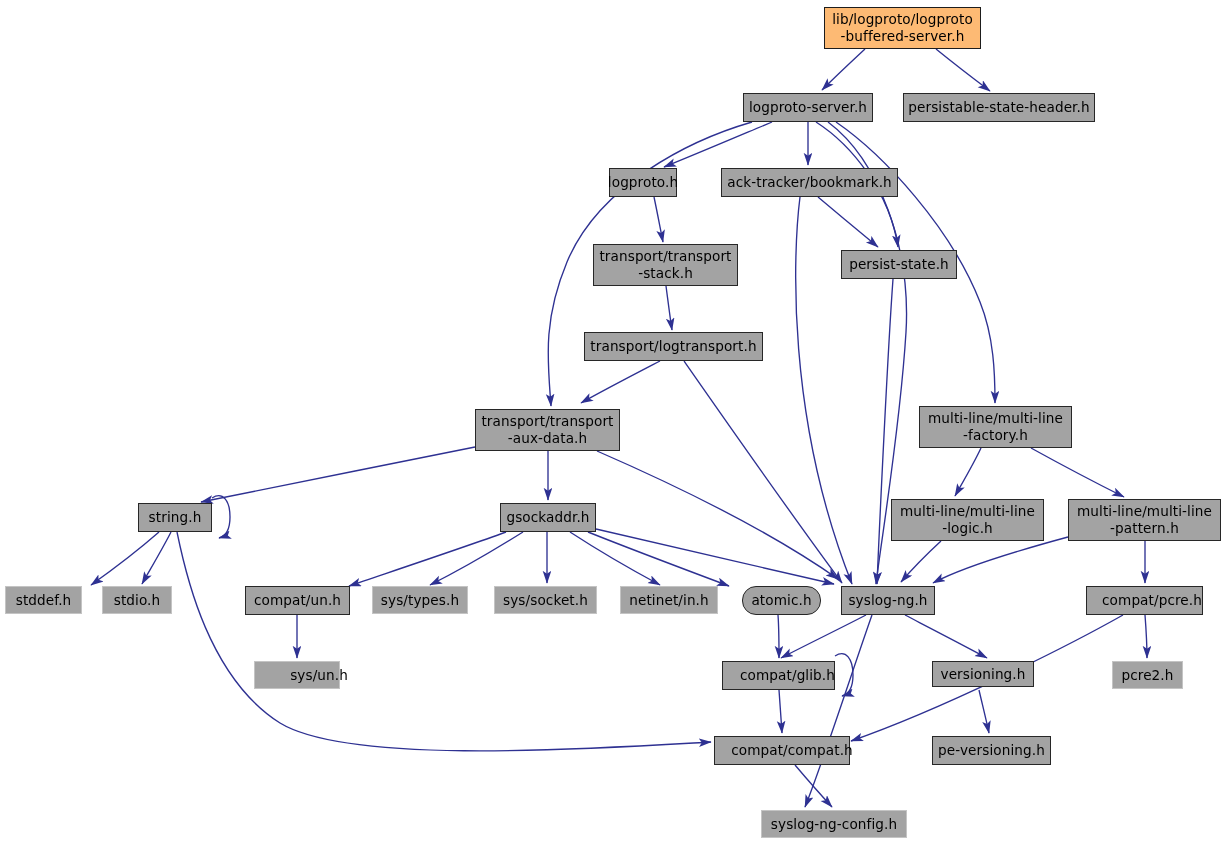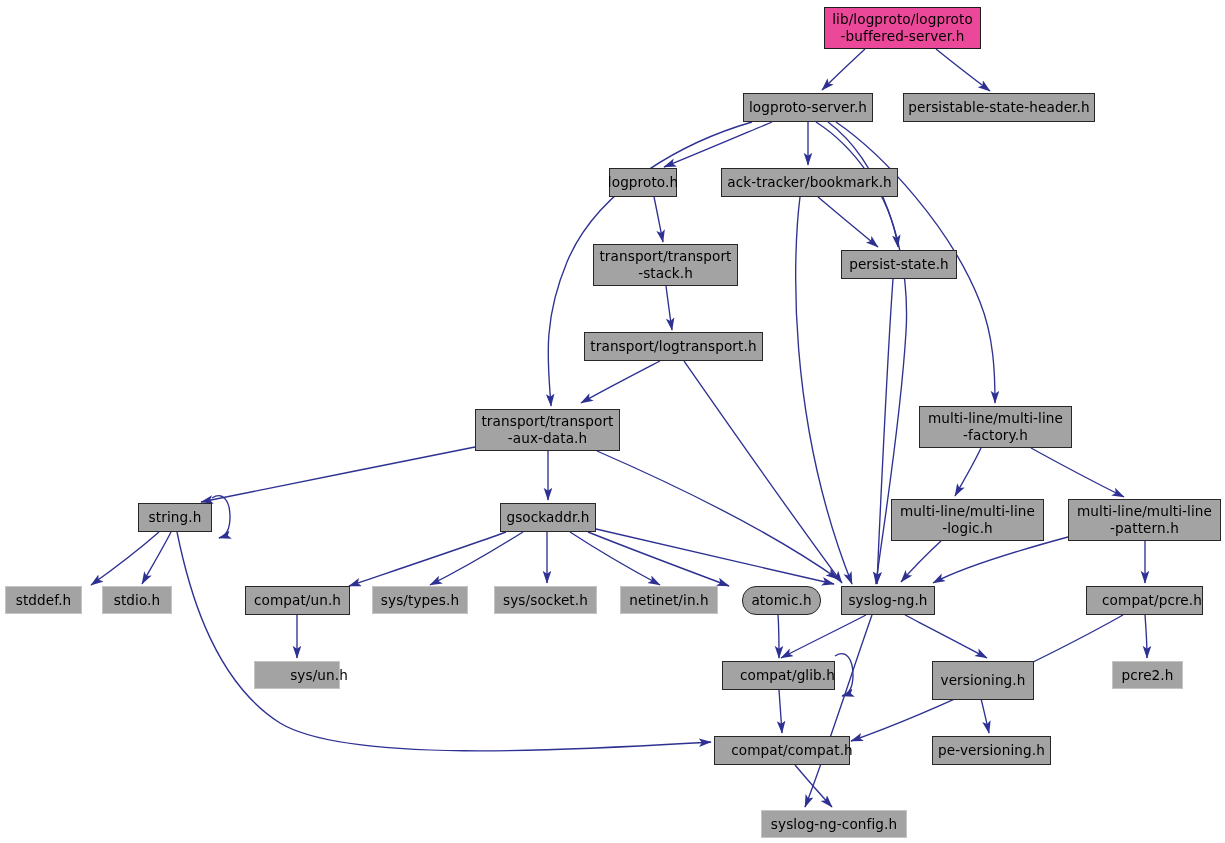--- a/index.html
+++ b/index.html
@@ -24,21 +24,21 @@
     border:1px solid #404040;
     color:#000000;
     font-size:13.6px;
     line-height:17px;
     letter-spacing:0.1px;
     white-space:pre;
     z-index:5;
   }
   .node.thick{border:1.6px solid #272727;}
   .node.leaf{border:1px solid #c4c4c4;}
-  .node.root{background:#ec4899;border:1.6px solid #1d1d1d;}
+  .node.root{background:#fdba74;border:1.6px solid #1d1d1d;}
 </style>
 </head>
 <body>
 
 <div id="graph">
   <svg id="edge-layer" viewBox="0 0 1225 843" xmlns="http://www.w3.org/2000/svg">
     <defs>
       <marker id="arrow" markerWidth="10" markerHeight="10" refX="9" refY="3.2" orient="auto" markerUnits="strokeWidth">
         <path d="M0,0 L9.5,3.2 L0,6.4 L2.2,3.2 z" fill="#2e3192"></path>
       </marker>
@@ -115,19 +115,19 @@
       <div class="node leaf" style="left: 102px; top: 586px; width: 70px; height: 28px;">stdio.h</div>
       <div class="node thick" style="left: 245px; top: 586px; width: 105px; height: 29px;">compat/un.h</div>
       <div class="node leaf" style="left: 372px; top: 586px; width: 96px; height: 28px;">sys/types.h</div>
       <div class="node leaf" style="left: 494px; top: 586px; width: 103px; height: 28px;">sys/socket.h</div>
       <div class="node leaf" style="left: 620px; top: 586px; width: 98px; height: 28px;">netinet/in.h</div>
       <div class="node thick" style="left: 742px; top: 586px; width: 79px; height: 29px; border-radius: 14px;">atomic.h</div>
       <div class="node thick" style="left: 841px; top: 586px; width: 94px; height: 29px;">syslog-ng.h</div>
       <div class="node thick" style="left: 1086px; top: 586px; width: 117px; height: 29px; padding-left: 15px;">compat/pcre.h</div>
       <div class="node leaf" style="left: 254px; top: 661px; width: 86px; height: 28px; padding-left: 44px;">sys/un.h</div>
       <div class="node thick" style="left: 722px; top: 661px; width: 113px; height: 29px; padding-left: 18px;">compat/glib.h</div>
-      <div class="node thick" style="left: 932px; top: 661px; width: 102px; height: 39px;">versioning.h</div>
+      <div class="node thick" style="left: 932px; top: 661px; width: 102px; height: 26px;">versioning.h</div>
       <div class="node leaf" style="left: 1112px; top: 661px; width: 71px; height: 28px;">pcre2.h</div>
       <div class="node thick" style="left: 714px; top: 736px; width: 136px; height: 29px; padding-left: 20px;">compat/compat.h</div>
       <div class="node thick" style="left: 932px; top: 736px; width: 119px; height: 29px;">pe-versioning.h</div>
       <div class="node leaf" style="left: 761px; top: 810px; width: 146px; height: 28px;">syslog-ng-config.h</div>
     </div>
 </div>
 
 </body></html>

